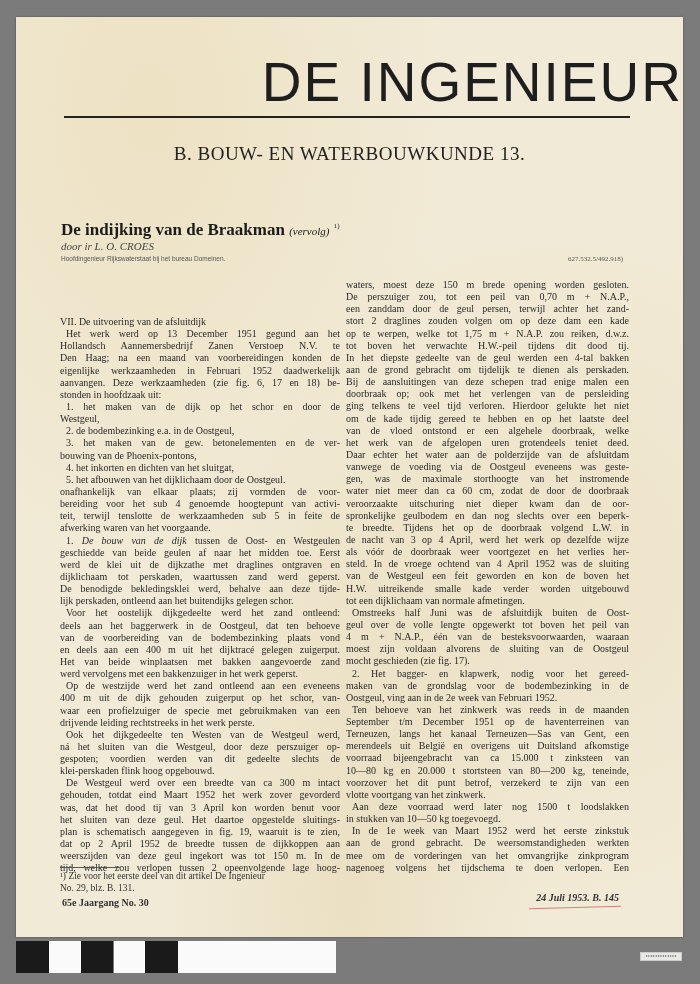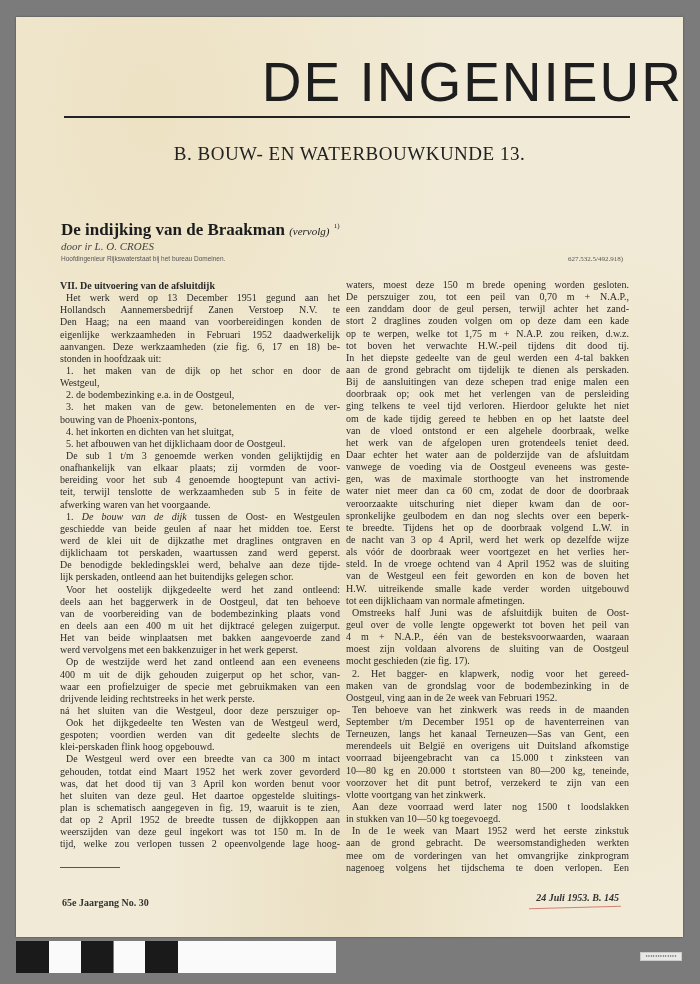--- a/index.html
+++ b/index.html
@@ -54,21 +54,21 @@
   }
   .col {
     position:absolute; top:263px; width:280px;
     font-family:"Liberation Serif", serif; font-size:10px; line-height:12.15px; color:#2a2a2a;
   }
   .col-left { left:44px; }
   .col-right { left:330px; top:262px; width:283px; }
   .col .ln { display:block; white-space:nowrap; text-align:justify; text-align-last:justify; height:12.15px; overflow:hidden; }
   .col .ln.last { text-align-last:left; }
   .col .ln.ind { padding-left:6px; }
-  .col .ln.head { font-weight:bold; text-align-last:left; }
+  .col .ln.head { font-weight:normal; text-align-last:left;margin-top:36px; }
   .footnote-rule { position:absolute; left:44px; top:850px; width:60px; height:1px; background:#555; }
   .footnote {
     position:absolute; left:44px; top:854px; width:280px;
     font-family:"Liberation Serif", serif; font-size:9.5px; line-height:11.5px; color:#333;
   }
   .footnote .ln { display:block; white-space:nowrap; }
   .footer-left {
     position:absolute; left:46px; top:880px;
     font-family:"Liberation Serif", serif; font-weight:bold; font-size:10px; color:#333;
   }
@@ -117,43 +117,42 @@
       <span class="ln ">eigenlijke werkzaamheden in Februari 1952 daadwerkelijk</span>
       <span class="ln ">aanvangen. Deze werkzaamheden (zie fig. 6, 17 en 18) be-</span>
       <span class="ln last">stonden in hoofdzaak uit:</span>
       <span class="ln ind">1. het maken van de dijk op het schor en door de</span>
       <span class="ln last">Westgeul,</span>
       <span class="ln ind last">2. de bodembezinking e.a. in de Oostgeul,</span>
       <span class="ln ind">3. het maken van de gew. betonelementen en de ver-</span>
       <span class="ln last">bouwing van de Phoenix-pontons,</span>
       <span class="ln ind last">4. het inkorten en dichten van het sluitgat,</span>
       <span class="ln ind last">5. het afbouwen van het dijklichaam door de Oostgeul.</span>
-      <span class="ln ind">De sub 1 t/m 3 genoemde werken vonden gelijktijdig en</span>
       <span class="ln ">onafhankelijk van elkaar plaats; zij vormden de voor-</span>
       <span class="ln ">bereiding voor het sub 4 genoemde hoogtepunt van activi-</span>
       <span class="ln ">teit, terwijl tenslotte de werkzaamheden sub 5 in feite de</span>
       <span class="ln last">afwerking waren van het voorgaande.</span>
       <span class="ln ind">1. <em class="it">De bouw van de dijk</em> tussen de Oost- en Westgeulen</span>
       <span class="ln ">geschiedde van beide geulen af naar het midden toe. Eerst</span>
       <span class="ln ">werd de klei uit de dijkzathe met draglines ontgraven en</span>
       <span class="ln ">dijklichaam tot perskaden, waartussen zand werd geperst.</span>
       <span class="ln ">De benodigde bekledingsklei werd, behalve aan deze tijde-</span>
       <span class="ln last">lijk perskaden, ontleend aan het buitendijks gelegen schor.</span>
       <span class="ln ind">Voor het oostelijk dijkgedeelte werd het zand ontleend:</span>
       <span class="ln ">deels aan het baggerwerk in de Oostgeul, dat ten behoeve</span>
       <span class="ln ">van de voorbereiding van de bodembezinking plaats vond</span>
       <span class="ln ">en deels aan een 400 m uit het dijktracé gelegen zuigerput.</span>
       <span class="ln ">Het van beide winplaatsen met bakken aangevoerde zand</span>
       <span class="ln last">werd vervolgens met een bakkenzuiger in het werk geperst.</span>
       <span class="ln ind">Op de westzijde werd het zand ontleend aan een eveneens</span>
       <span class="ln ">400 m uit de dijk gehouden zuigerput op het schor, van-</span>
       <span class="ln ">waar een profielzuiger de specie met gebruikmaken van een</span>
       <span class="ln last">drijvende leiding rechtstreeks in het werk perste.</span>
+      <span class="ln ind">Ook het dijkgedeelte ten Westen van de Westgeul werd,</span>
       <span class="ln ">ná het sluiten van die Westgeul, door deze perszuiger op-</span>
-      <span class="ln ind">Ook het dijkgedeelte ten Westen van de Westgeul werd,</span>
       <span class="ln ">gespoten; voordien werden van dit gedeelte slechts de</span>
       <span class="ln last">klei-perskaden flink hoog opgebouwd.</span>
       <span class="ln ind">De Westgeul werd over een breedte van ca 300 m intact</span>
       <span class="ln ">gehouden, totdat eind Maart 1952 het werk zover gevorderd</span>
       <span class="ln ">was, dat het dood tij van 3 April kon worden benut voor</span>
       <span class="ln ">het sluiten van deze geul. Het daartoe opgestelde sluitings-</span>
       <span class="ln ">plan is schematisch aangegeven in fig. 19, waaruit is te zien,</span>
       <span class="ln ">dat op 2 April 1952 de breedte tussen de dijkkoppen aan</span>
       <span class="ln ">weerszijden van deze geul ingekort was tot 150 m. In de</span>
       <span class="ln ">tijd, welke zou verlopen tussen 2 opeenvolgende lage hoog-</span>
@@ -204,20 +203,24 @@
       <span class="ln last">vlotte voortgang van het zinkwerk.</span>
       <span class="ln ind">Aan deze voorraad werd later nog 1500 t loodslakken</span>
       <span class="ln last">in stukken van 10—50 kg toegevoegd.</span>
       <span class="ln ind">In de 1e week van Maart 1952 werd het eerste zinkstuk</span>
       <span class="ln ">aan de grond gebracht. De weersomstandigheden werkten</span>
       <span class="ln ">mee om de vorderingen van het omvangrijke zinkprogram</span>
       <span class="ln ">nagenoeg volgens het tijdschema te doen verlopen. Een</span>
     </div>
 
   <div class="footnote-rule"></div>
+  <div class="footnote">
+    <span class="ln">¹) Zie voor het eerste deel van dit artikel De Ingenieur</span>
+    <span class="ln">No. 29, blz. B. 131.</span>
+  </div>
 
   <div class="footer-left">65e Jaargang No. 30</div>
   <div class="footer-right">24 Juli 1953. B. 145</div>
   <div class="red-underline"></div>
 </div>
 
 <div class="calib black" style="left:16px;width:33px;"></div>
 <div class="calib white" style="left:49px;width:32px;"></div>
 <div class="calib black" style="left:81px;width:32px;"></div>
 <div class="calib white" style="left:114px;width:31px;"></div>

